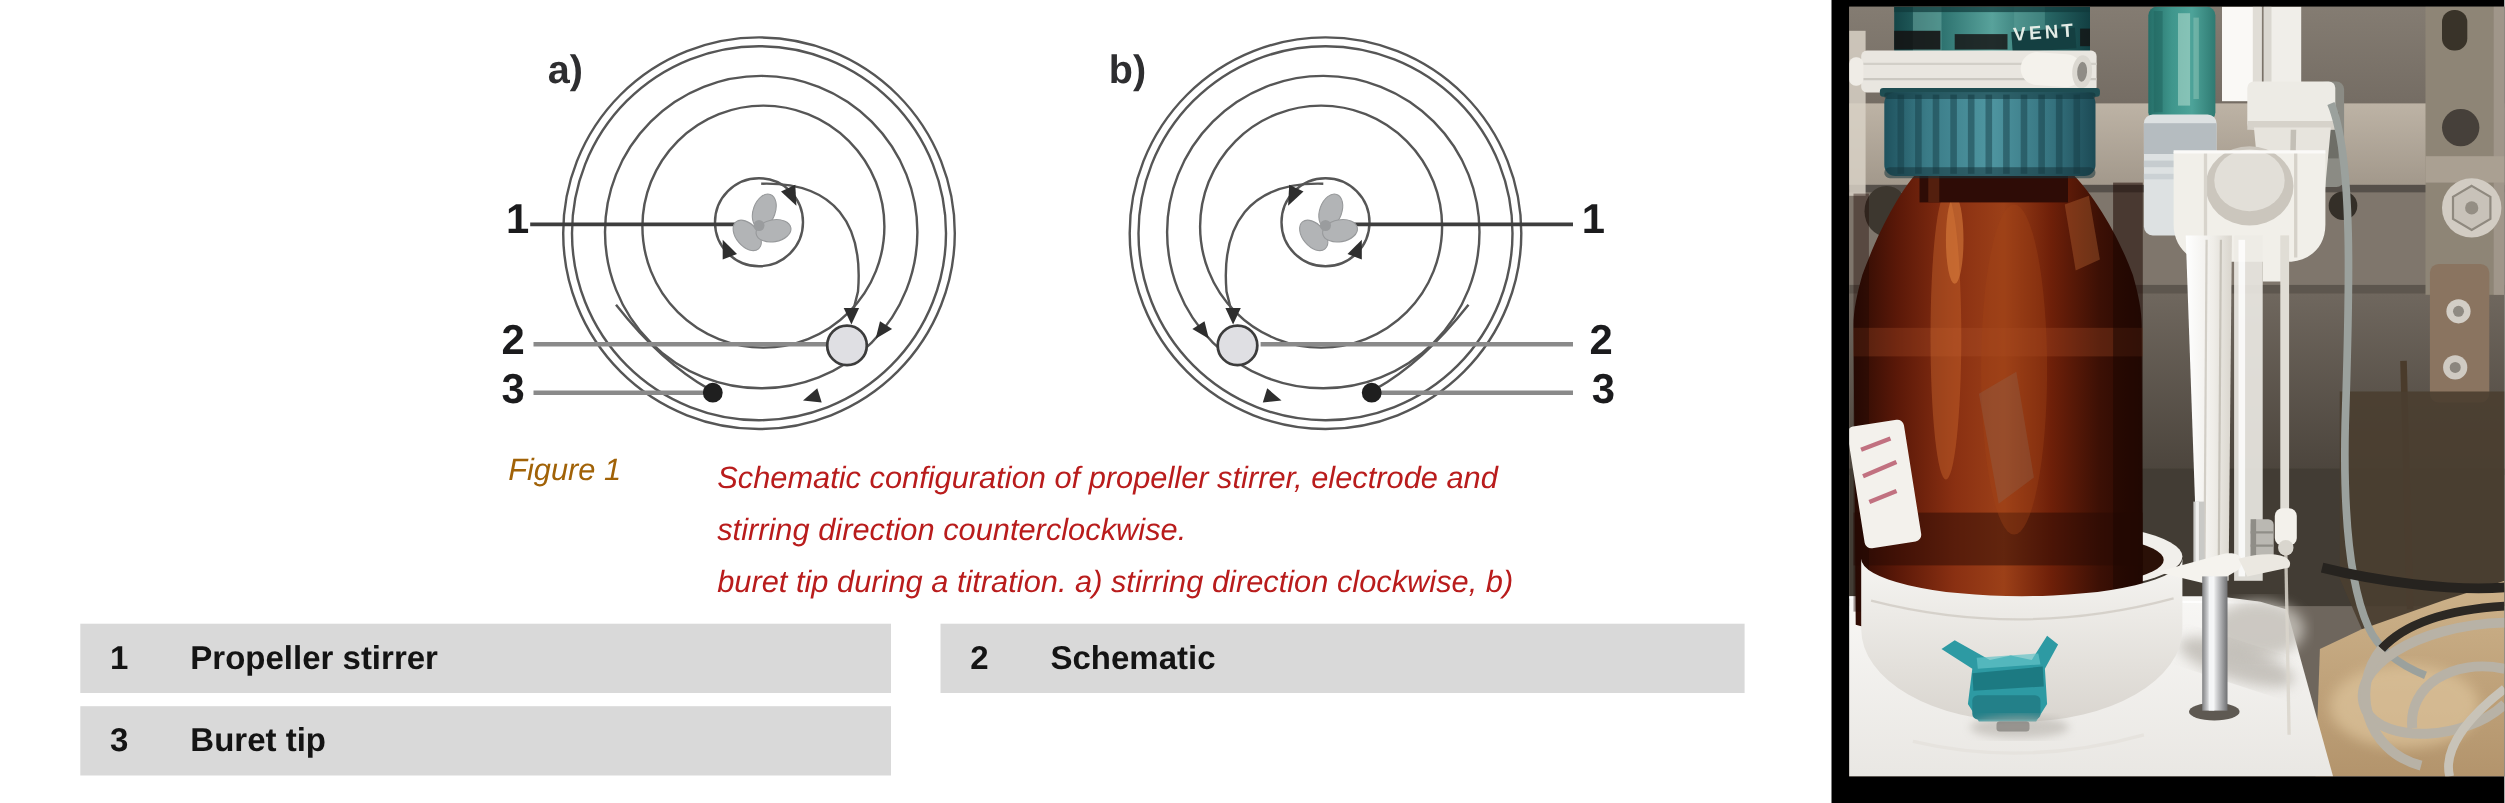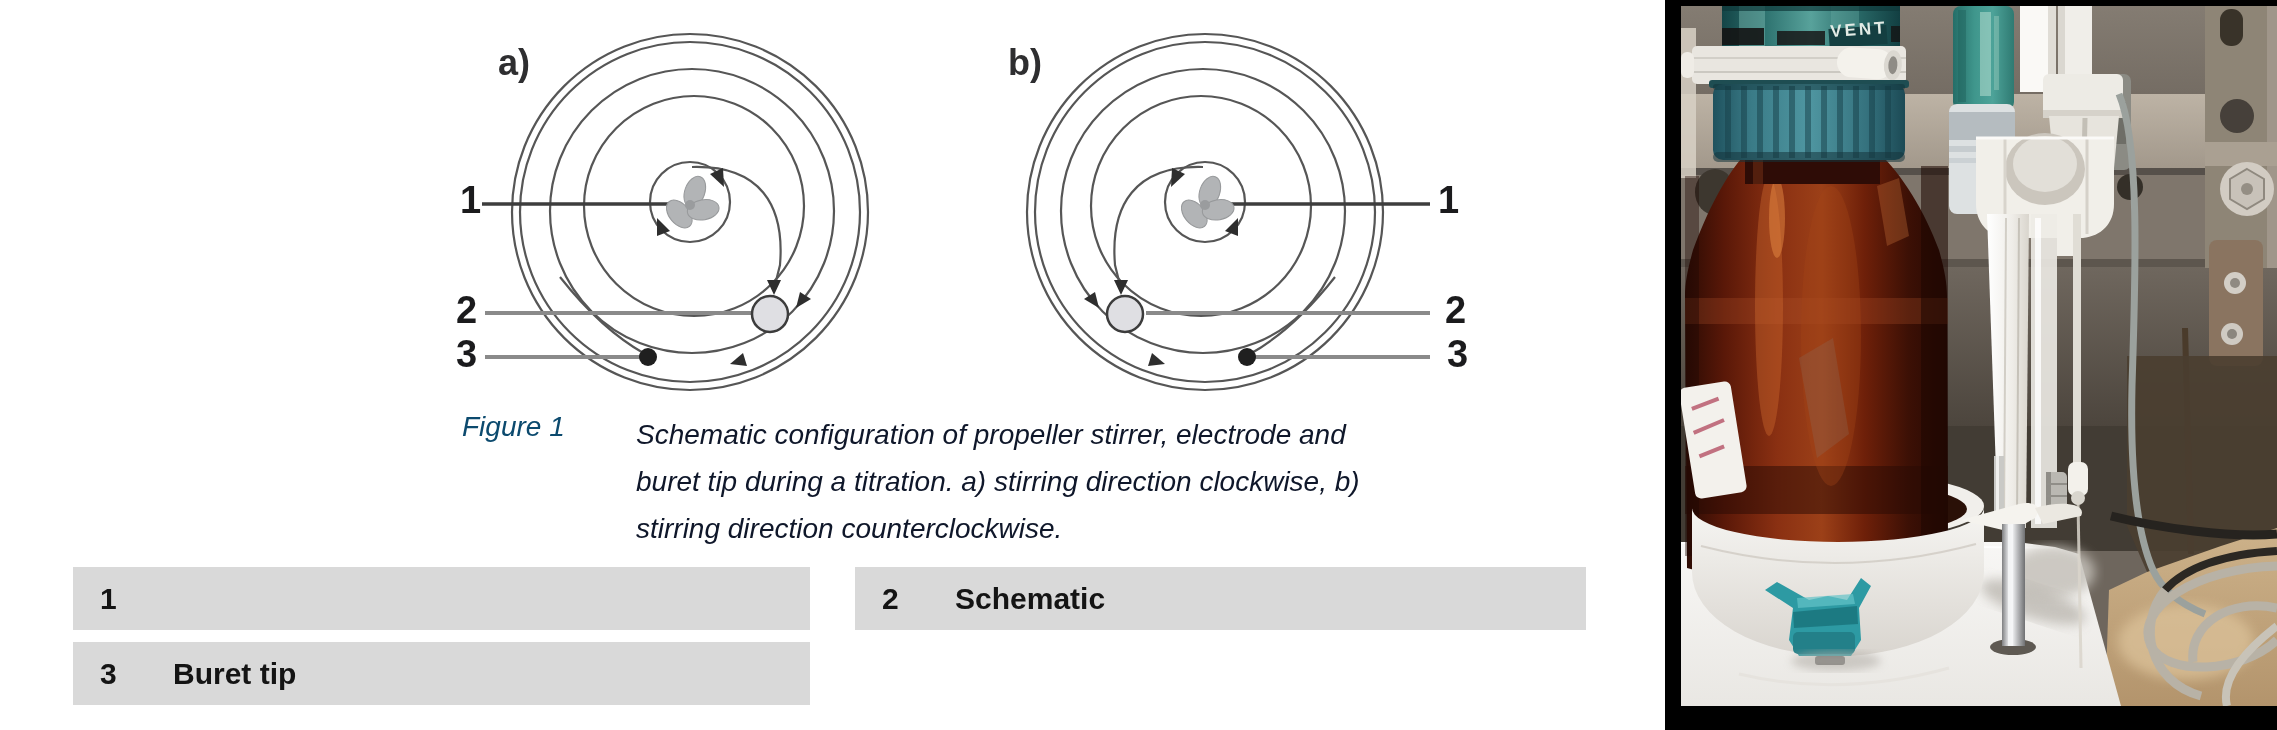--- a/index.html
+++ b/index.html
@@ -7,23 +7,23 @@
         font-family:"Liberation Sans",sans-serif;}
   .page *{box-sizing:border-box;}
   svg{display:block;pointer-events:none;}
 
   
   .diagram-svg{position:absolute;left:440px;top:5px;}
   .panel-label{position:absolute;font-size:36px;font-weight:700;color:#2e2e30;}
   .callout{position:absolute;font-size:38px;font-weight:700;color:#1b1b1d;line-height:1;}
 
   .fig-caption-label{position:absolute;left:462px;top:411px;font-size:28px;font-style:italic;
-        color:#0c4a6e;}
-  .fig-caption{position:absolute;left:636px;top:411px;width:860px;font-size:28px;
-        font-style:italic;color:#0f172a;line-height:47px;}
+        color:#a16207;}
+  .fig-caption{position:absolute;left:652px;top:411px;width:860px;font-size:28px;
+        font-style:italic;color:#b91c1c;line-height:47px;}
 
   
   .legend-cell{position:absolute;height:63px;background:#d9d9d9;display:flex;align-items:center;
         font-size:30px;font-weight:700;color:#141414;}
   .legend-num{display:inline-block;padding-left:27px;width:100px;}
   .legend-label{display:inline-block;}
 
   
   .photo-frame{position:absolute;left:1665px;top:0;width:612px;height:730px;background:#000;}
   .photo{position:absolute;left:16px;top:6px;width:596px;height:700px;overflow:hidden;background:#6e665d;}
@@ -107,26 +107,27 @@
   <div class="callout" style="left:460px;top:181px">1</div>
   <div class="callout" style="left:456px;top:291px">2</div>
   <div class="callout" style="left:456px;top:335px">3</div>
   <div class="callout" style="left:1438px;top:181px">1</div>
   <div class="callout" style="left:1445px;top:291px">2</div>
   <div class="callout" style="left:1447px;top:335px">3</div>
 
   <div class="fig-caption-label">Figure 1</div>
   <div class="fig-caption">
     <div>Schematic configuration of propeller stirrer, electrode and</div>
+    <div>stirring direction counterclockwise.</div>
     <div>buret tip during a titration. a) stirring direction clockwise, b)</div>
-    <div>stirring direction counterclockwise.</div>
   </div>
 
   <div class="legend-cell" style="left:73px;top:567px;width:737px">
     <span class="legend-num">1</span>
+    <span class="legend-label">Propeller stirrer</span>
   </div>
   <div class="legend-cell" style="left:855px;top:567px;width:731px">
     <span class="legend-num">2</span>
     <span class="legend-label">Schematic</span>
   </div>
   <div class="legend-cell" style="left:73px;top:642px;width:737px">
     <span class="legend-num">3</span>
     <span class="legend-label">Buret tip</span>
   </div>
 

